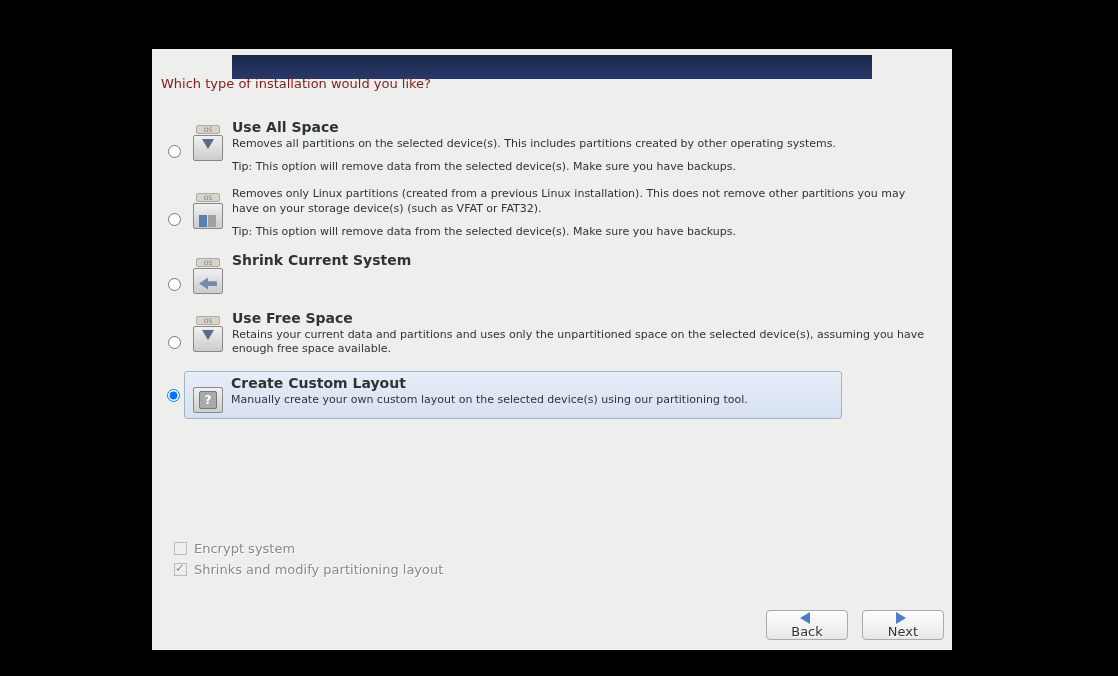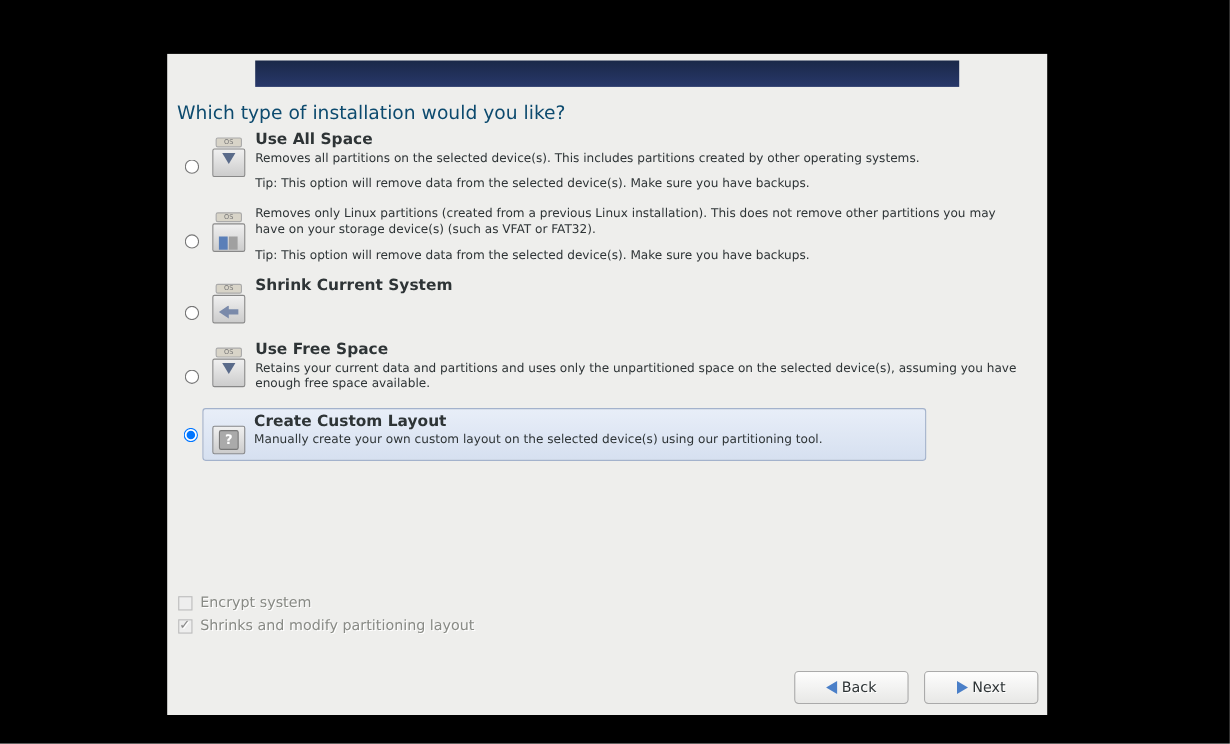--- a/index.html
+++ b/index.html
@@ -23,23 +23,23 @@
     position: absolute;
     left: 80px;
     top: 6px;
     width: 640px;
     height: 24px;
     background: linear-gradient(to bottom, #1a2848, #28386a);
   }
   .prompt {
     position: absolute;
     left: 9px;
-    top: 44px;
-    font-size: 17px;
-    color: #0c4a6e;
+    top: 27px;
+    font-size: 13px;
+    color: #7f1d1d;
   }
   .options {
     position: absolute;
     left: 12px;
     top: 66px;
     width: 780px;
   }
   .option-row {
     display: flex;
     align-items: flex-start;
@@ -161,21 +161,21 @@
     padding: 3px 0;
   }
   .option-row.selected .radio-col {
     margin-left: -22px;
     padding-top: 14px;
   }
   .option-row.selected .icon-col { padding-top: 2px; padding-left: 2px;}
   
   .checkboxes {
     position: absolute;
-    left: 10px;
+    left: 22px;
     top: 492px;
   }
   .cb-row {
     display: flex;
     align-items: center;
     margin-bottom: 6px;
     color: #888a85;
     font-size: 13px;
     text-shadow: 1px 1px 0 #fff;
   }
@@ -197,29 +197,30 @@
     position: absolute;
     right: 8px;
     bottom: 10px;
     display: flex;
     gap: 14px;
   }
   .nav-btn {
     display: flex;
     align-items: center;
     justify-content: center;
-    width: 104px;
+    width: 82px;
     height: 30px;
     background: linear-gradient(to bottom, #fdfdfd, #e8e8e6);
     border: 1px solid #aaa;
     border-radius: 4px;
     font-size: 13px;
     color: #2e3436;
     cursor: pointer;
     text-shadow: 1px 1px 0 #fff;
+    flex-direction: column;
   }
   .nav-btn .arrow {
     width: 0; height: 0;
     margin-right: 4px;
   }
   .nav-btn.back .arrow {
     border-top: 6px solid transparent;
     border-bottom: 6px solid transparent;
     border-right: 10px solid #4a7fc8;
   }

